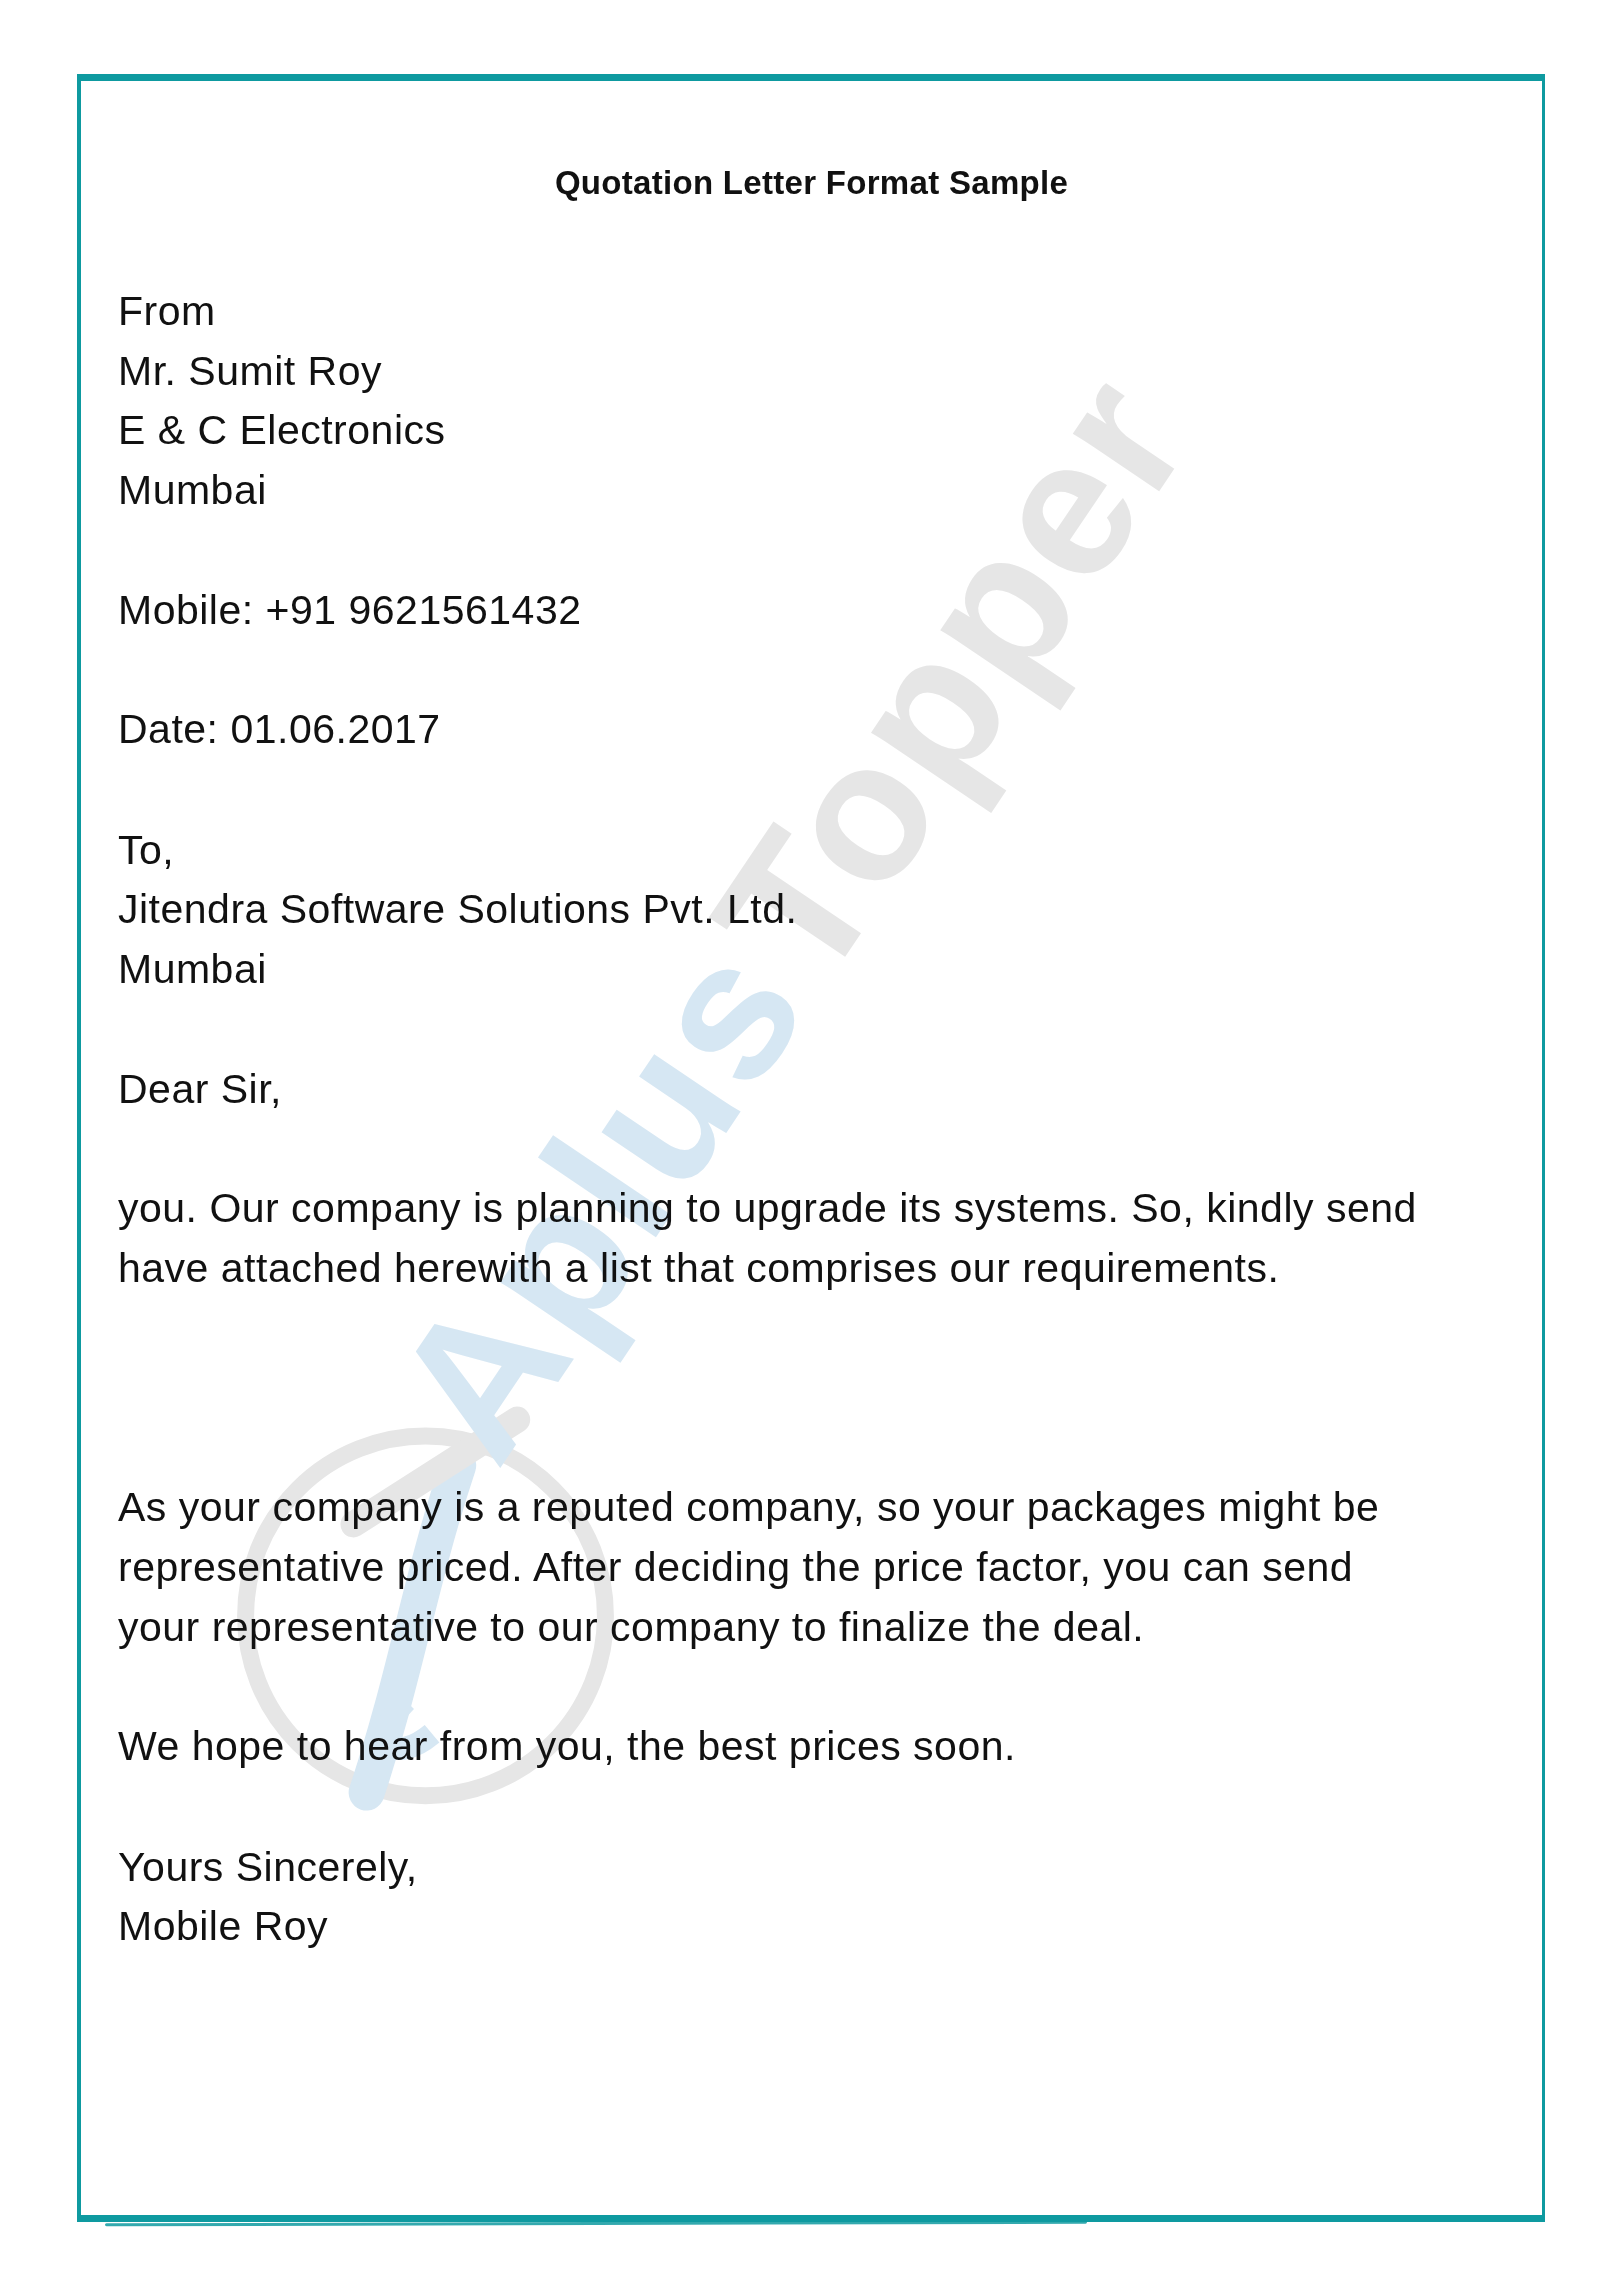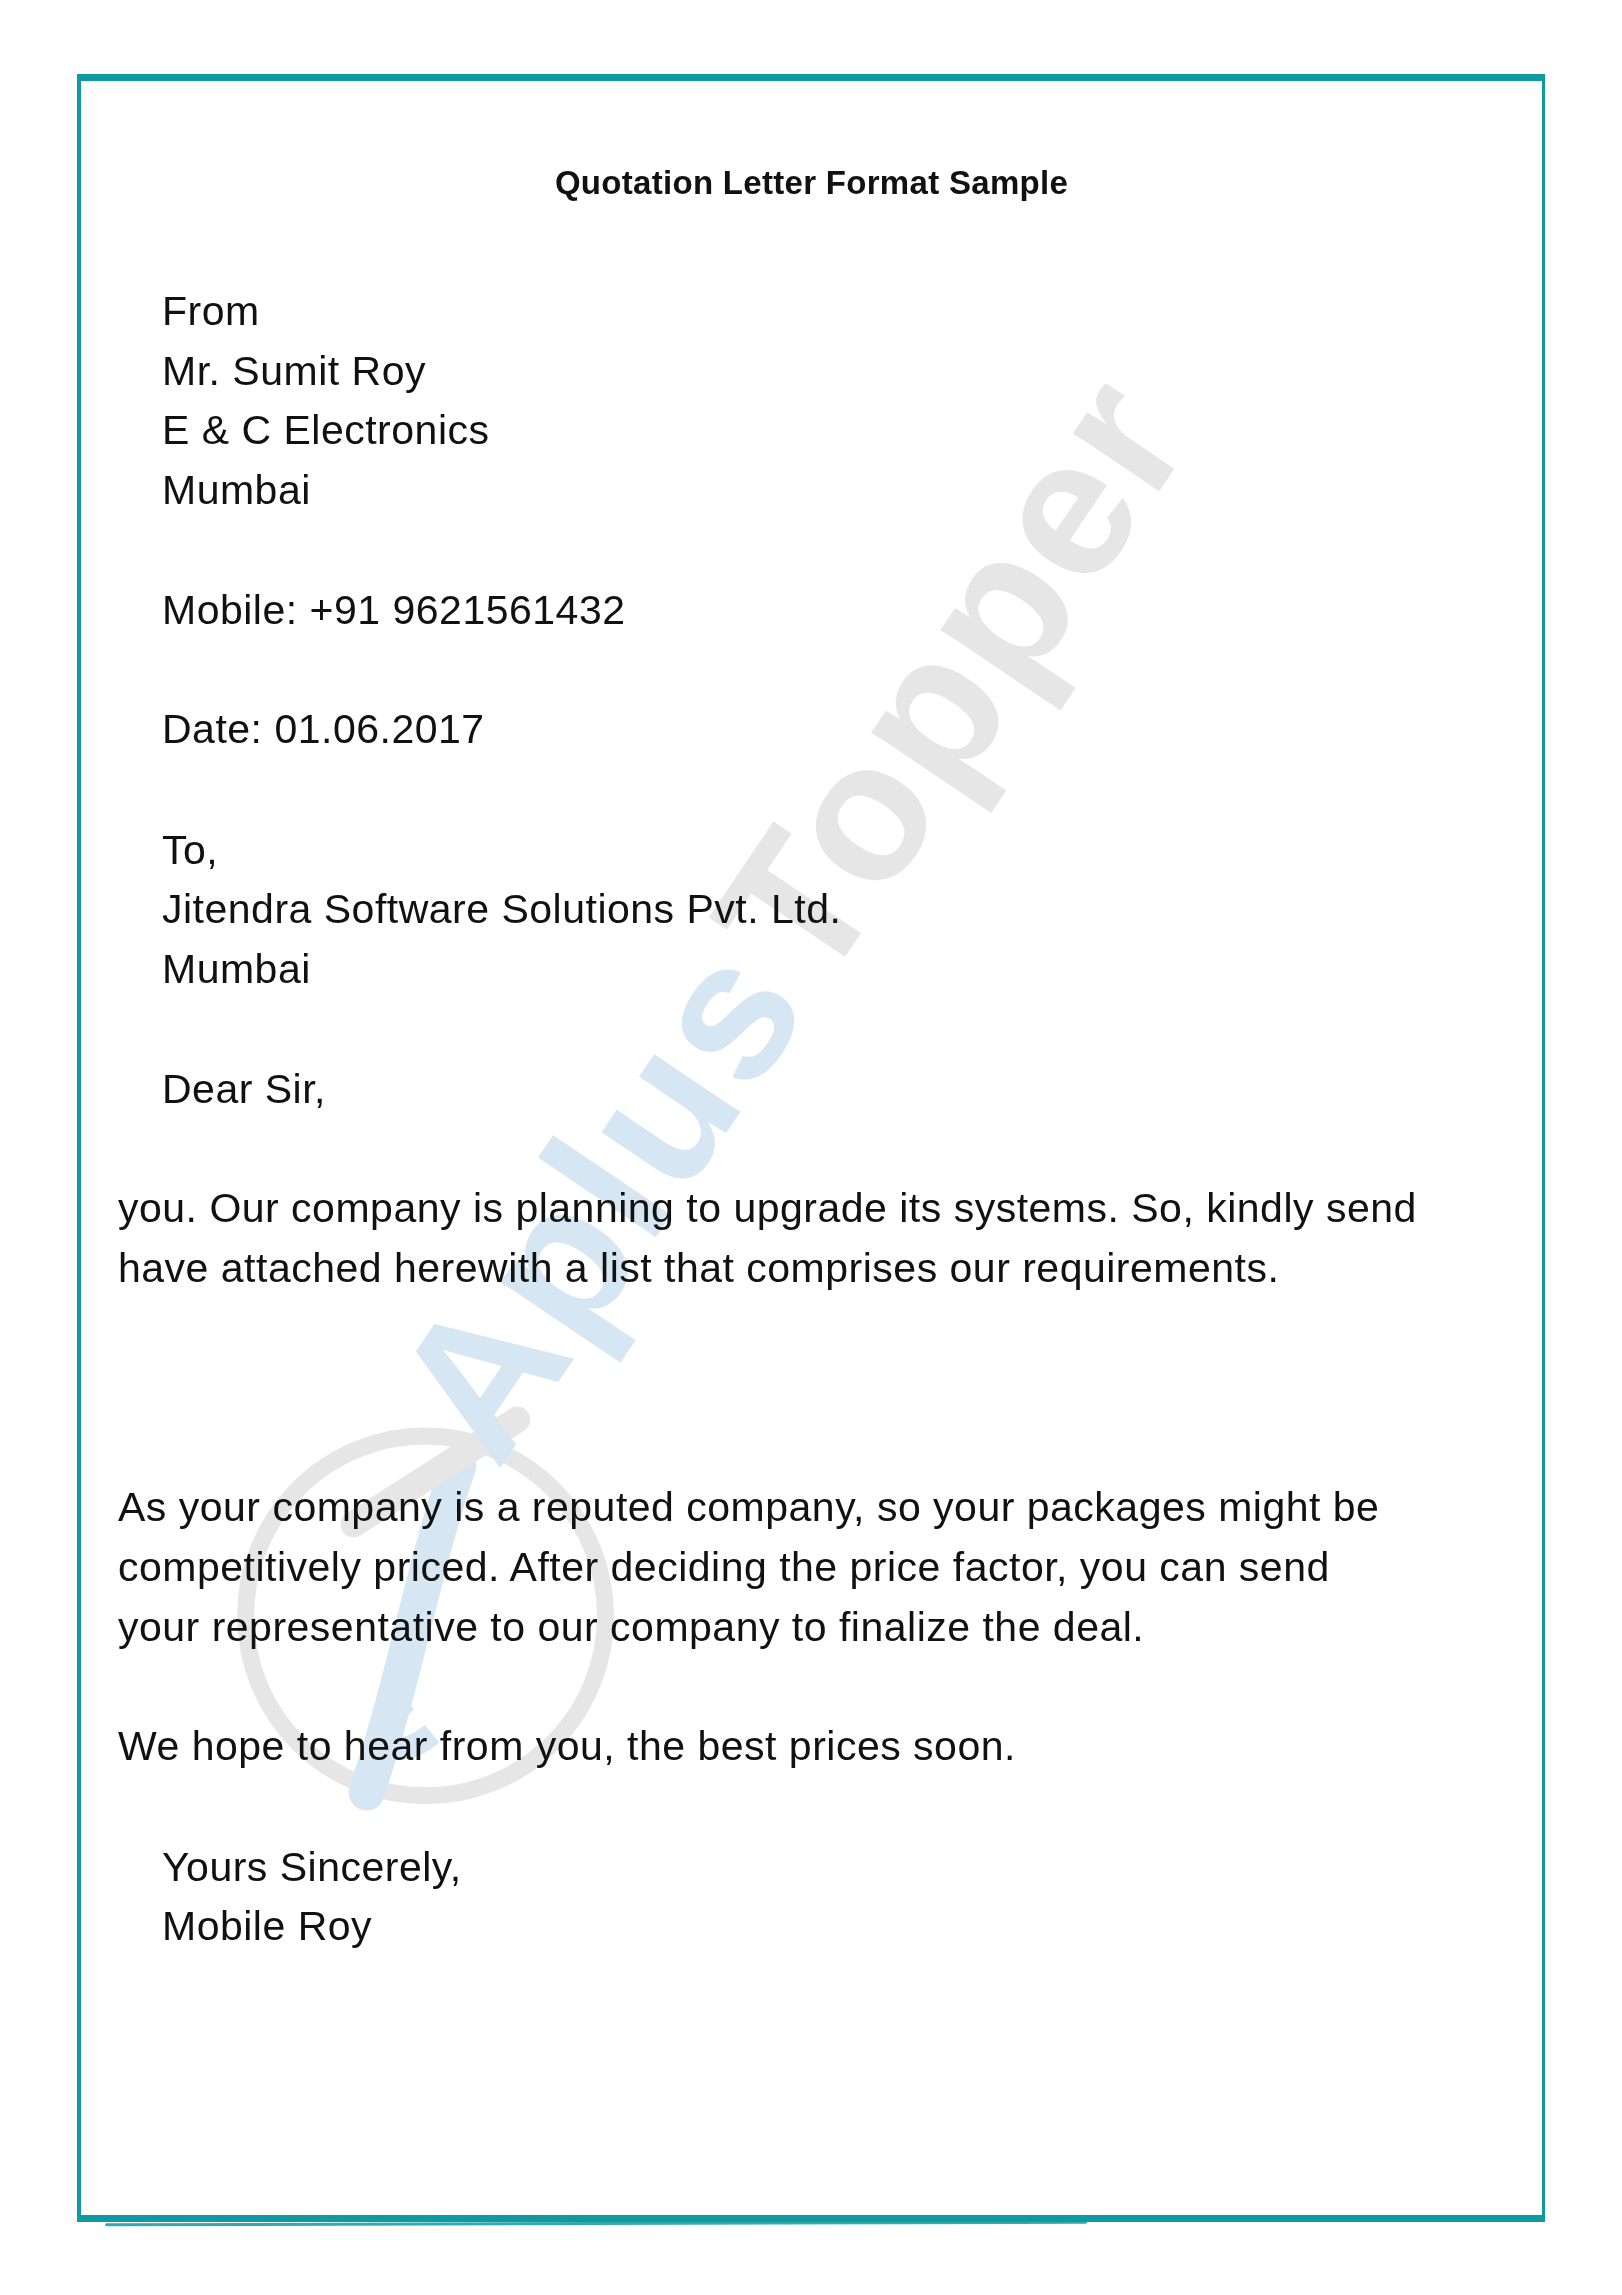--- a/index.html
+++ b/index.html
@@ -8,21 +8,21 @@
   .frame { position: absolute; left: 77px; top: 74px; width: 1468px; height: 2148px;
            border-left: 4.6px solid #0e9aa0; border-right: 3.9px solid #0e9aa0;
            border-top: 7.2px solid #0e9aa0; border-bottom: 7.9px solid #0e9aa0;
            box-sizing: border-box; }
   .frame-extra { position: absolute; left: 105px; top: 2222px; width: 982px; height: 3.3px;
                  background: #0e9aa0; opacity: 0.85; border-radius: 2px; transform: rotate(-0.15deg); }
   .watermark { position: absolute; left: 0; top: 0; width: 1623px; height: 2295px; pointer-events: none; }
   .title { position: absolute; left: 0; width: 1623px; top: 164px; text-align: center;
            font-weight: bold; font-size: 33px; letter-spacing: 0.3px; }
   .line { position: absolute; left: 118px; font-size: 41px; line-height: 1; white-space: nowrap;
-          letter-spacing: 0.5px; margin-left: 44px; }
+          letter-spacing: 0.5px; }
   .para { position: absolute; left: 118px; width: 1394px; font-size: 41px; line-height: 60px;
           letter-spacing: 0.5px; }
   .para span { display: block; white-space: nowrap; }
 </style>
 </head>
 <body>
 
 <div class="frame"></div>
 <div class="frame-extra"></div>
 
@@ -56,21 +56,21 @@
 
 <div class="line" style="top:1069px">Dear Sir,</div>
 
 <div class="para" style="top:1178px">
   <span>you. Our company is planning to upgrade its systems. So, kindly send</span>
   <span>have attached herewith a list that comprises our requirements.</span>
 </div>
 
 <div class="para" style="top:1477px">
   <span>As your company is a reputed company, so your packages might be</span>
-  <span>competitively priced. After deciding the price factor, you can send</span>
+  <span>representative priced. After deciding the price factor, you can send</span>
   <span>your representative to our company to finalize the deal.</span>
 </div>
 
 <div class="para" style="top:1716px">
   <span>We hope to hear from you, the best prices soon.</span>
 </div>
 
 <div class="line" style="top:1847px">Yours Sincerely,</div>
 <div class="line" style="top:1906px">Mobile Roy</div>
 

